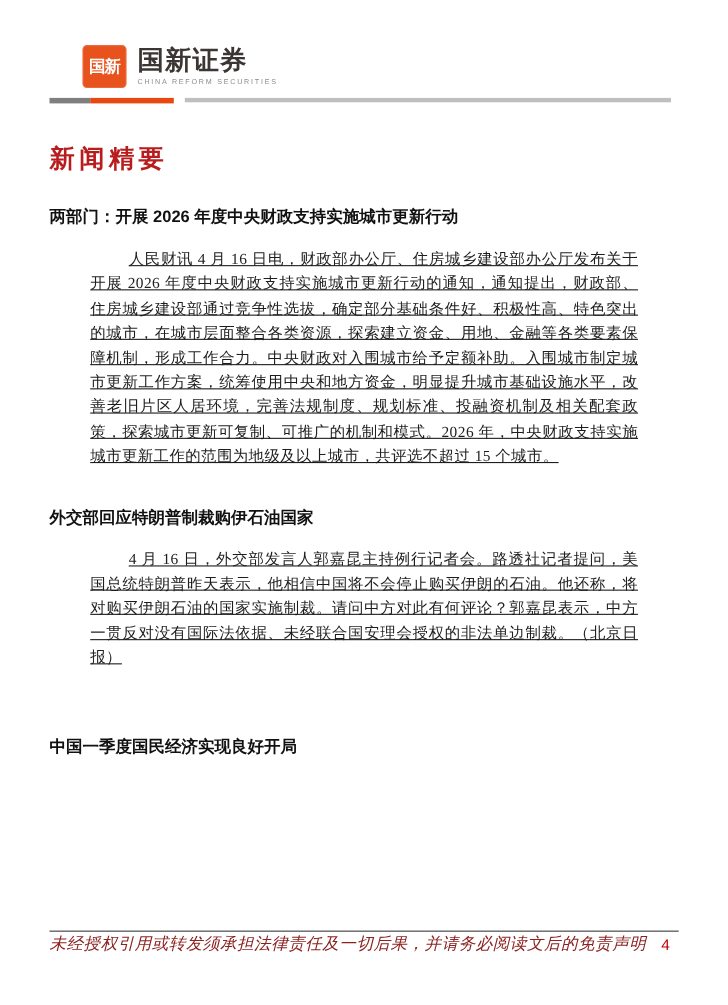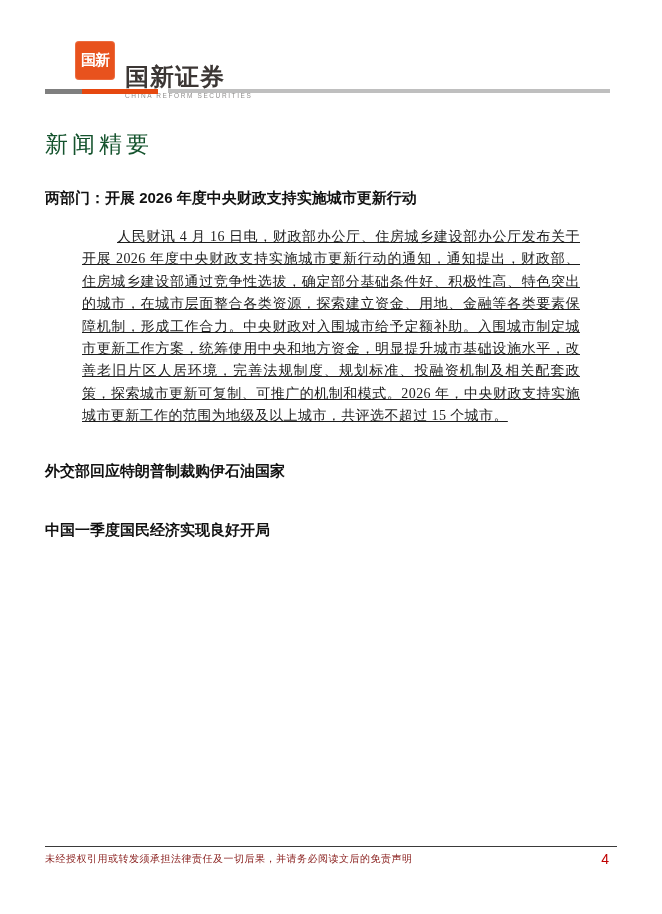--- a/index.html
+++ b/index.html
@@ -21,68 +21,69 @@
     border-radius:4px;
     color:#ffffff;
     font-family:"Liberation Sans","DejaVu Sans",sans-serif;
     font-weight:700;font-size:15px;letter-spacing:-1px;
     display:flex;align-items:center;justify-content:center;
     box-shadow:inset 0 0 0 1px rgba(255,255,255,.15);
   }
   .logo-text{margin-left:10px;padding-top:2px;}
   .logo-cn{
     font-family:"Liberation Sans","DejaVu Sans",sans-serif;
-    font-weight:700;font-size:24px;line-height:26px;color:#3b3634;letter-spacing:1px;margin-top:21px;
+    font-weight:700;font-size:24px;line-height:26px;color:#3b3634;letter-spacing:1px;
   }
   .logo-en{
     font-family:"Liberation Sans","DejaVu Sans",sans-serif;
     font-size:6.5px;color:#8f8d8c;letter-spacing:1.6px;margin-top:2px;
   }
   .rule{position:relative;height:5px;margin-top:6px;}
   .rule span{position:absolute;top:0;display:block;}
   .seg-dark {left:0;width:37px;height:5px;background:#7f7f7f;}
   .seg-red  {left:37px;width:76px;height:5px;background:#e6480f;}
   .seg-light{left:123px;right:-1px;height:4px;top:1px;background:#bfbfbf;}
   
   .doc-title{
     margin:36px 0 0 45px;
     font-size:23px;line-height:30px;
-    font-weight:400;
-    color:#14532d;
+    font-weight:700;
+    color:#b91c1c;
     letter-spacing:4px;
   }
   
   .news{margin:0 45px;}
   .headline{
     margin:27px 0 0 0;
     text-align:left;
     font-family:"Liberation Sans","DejaVu Sans",sans-serif;
     font-weight:700;font-size:15px;line-height:21px;color:#111111;
   }
   .news-2 .headline{margin-top:32px;}
-  .news-3 .headline{margin-top:38px;}
+  .news-3 .headline{margin-top:58px;}
   .body-text{
     margin:18px 37px 0 37px;
     font-size:14px;line-height:22.4px;
     letter-spacing:0.4px;
     text-align:justify;
     text-justify:inter-character;
     text-indent:2.5em;
     color:#1d1d1d;
     text-decoration:underline;
   }
   
   .footer{
     position:absolute;left:45px;right:45px;top:846px;
     border-top:1px solid #3a3a3a;
     padding-top:4px;
     display:flex;justify-content:space-between;align-items:flex-start;
   }
   .disclaimer{
-    font-size:10px;line-height:16px;
+    font-size:15px;line-height:16px;
+    font-style:italic;
     color:#8b2220;
     letter-spacing:0.5px;
   }
   .page-num{
     font-size:14px;line-height:16px;
     color:#c00000;
     font-family:"Liberation Sans","DejaVu Sans",sans-serif;
     padding-right:8px;
   }
 </style>
@@ -110,20 +111,21 @@
 
   <h1 class="doc-title">新闻精要</h1>
 
   <div class="news news-1">
     <h2 class="headline">两部门：开展 2026 年度中央财政支持实施城市更新行动</h2>
     <p class="body-text">人民财讯 4 月 16 日电，财政部办公厅、住房城乡建设部办公厅发布关于开展 2026 年度中央财政支持实施城市更新行动的通知，通知提出，财政部、住房城乡建设部通过竞争性选拔，确定部分基础条件好、积极性高、特色突出的城市，在城市层面整合各类资源，探索建立资金、用地、金融等各类要素保障机制，形成工作合力。中央财政对入围城市给予定额补助。入围城市制定城市更新工作方案，统筹使用中央和地方资金，明显提升城市基础设施水平，改善老旧片区人居环境，完善法规制度、规划标准、投融资机制及相关配套政策，探索城市更新可复制、可推广的机制和模式。2026 年，中央财政支持实施城市更新工作的范围为地级及以上城市，共评选不超过 15 个城市。</p>
   </div>
 
   <div class="news news-2">
     <h2 class="headline">外交部回应特朗普制裁购伊石油国家</h2>
+    <p class="body-text">4 月 16 日，外交部发言人郭嘉昆主持例行记者会。路透社记者提问，美国总统特朗普昨天表示，他相信中国将不会停止购买伊朗的石油。他还称，将对购买伊朗石油的国家实施制裁。请问中方对此有何评论？郭嘉昆表示，中方一贯反对没有国际法依据、未经联合国安理会授权的非法单边制裁。（北京日报）</p>
   </div>
 
   <div class="news news-3">
     <h2 class="headline">中国一季度国民经济实现良好开局</h2>
   </div>
 
   <div class="footer">
     <div class="disclaimer">未经授权引用或转发须承担法律责任及一切后果，并请务必阅读文后的免责声明</div>
     <div class="page-num">4</div>
   </div>

